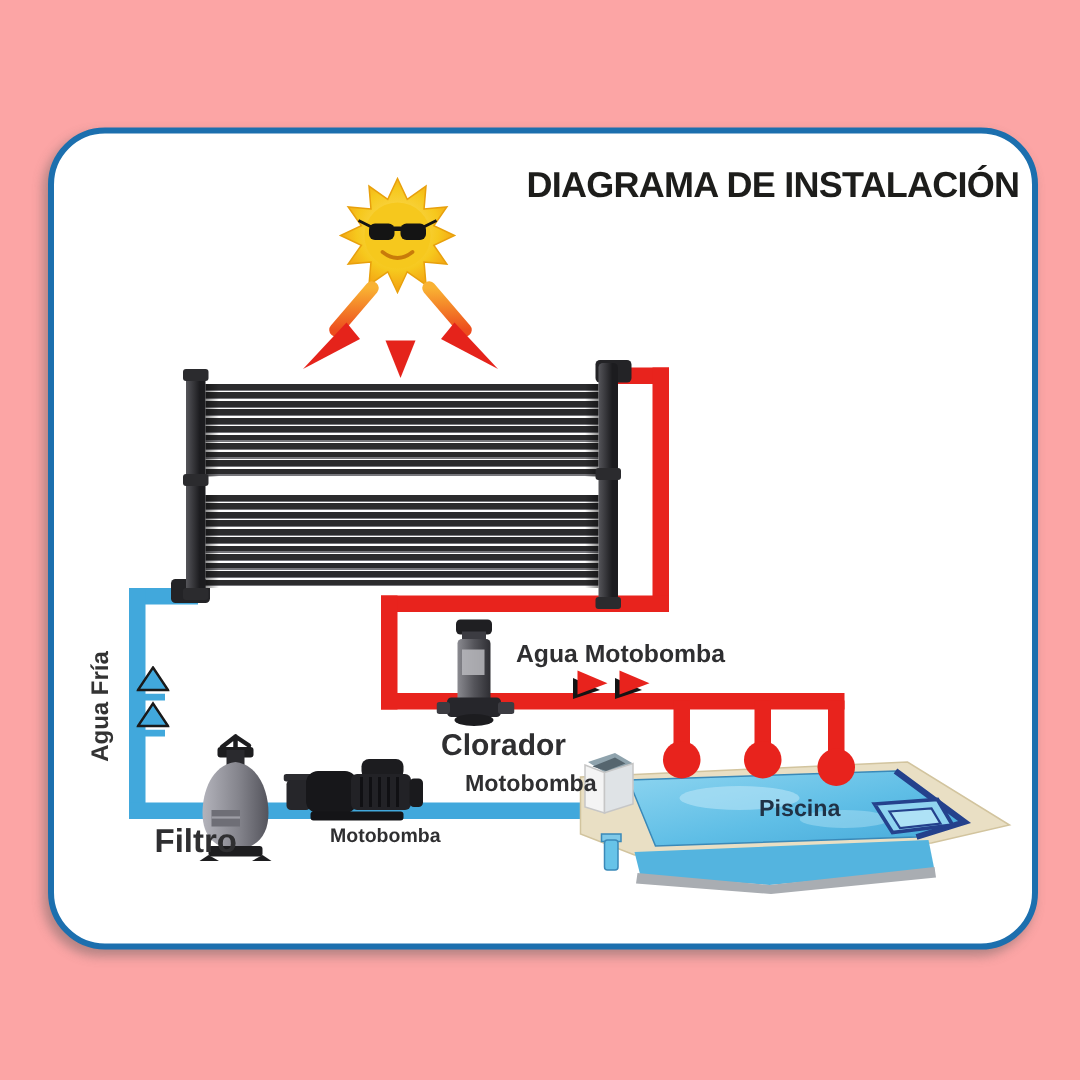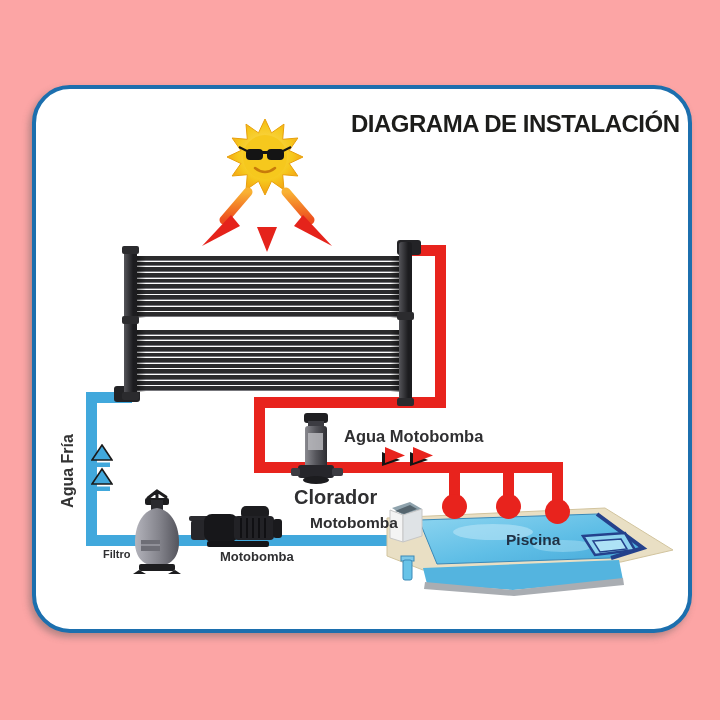--- a/index.html
+++ b/index.html
@@ -32,21 +32,21 @@
   .tubes::after{content:"";position:absolute;inset:0;
          background:linear-gradient(to right,rgba(0,0,0,.45),rgba(0,0,0,0) 9px,rgba(0,0,0,0) calc(100% - 9px),rgba(0,0,0,.45));}
 
   
   .lbl{position:absolute;font-weight:bold;color:#2f2f31;white-space:nowrap;}
   .lbl-fria{left:16px;top:462px;width:104px;text-align:center;font-size:16px;
             transform:rotate(-90deg);color:#333;}
   .lbl-caliente{left:344px;top:427px;font-size:16.5px;}
   .lbl-clorador{left:294px;top:486px;font-size:20px;}
   .lbl-desnatador{left:310px;top:514px;font-size:15.5px;}
-  .lbl-filtro{left:103px;top:548px;font-size:11px;}
+  .lbl-filtro{left:103px;top:548px;font-size:22px;}
   .lbl-motobomba{left:220px;top:549px;font-size:13px;}
   .lbl-piscina{left:476px;top:531px;font-size:15.5px;color:#203246;margin-left:30px;}
 </style>
 </head>
 <body>
 
 <div class="canvas">
 
   <div class="abs frame"></div>
 

